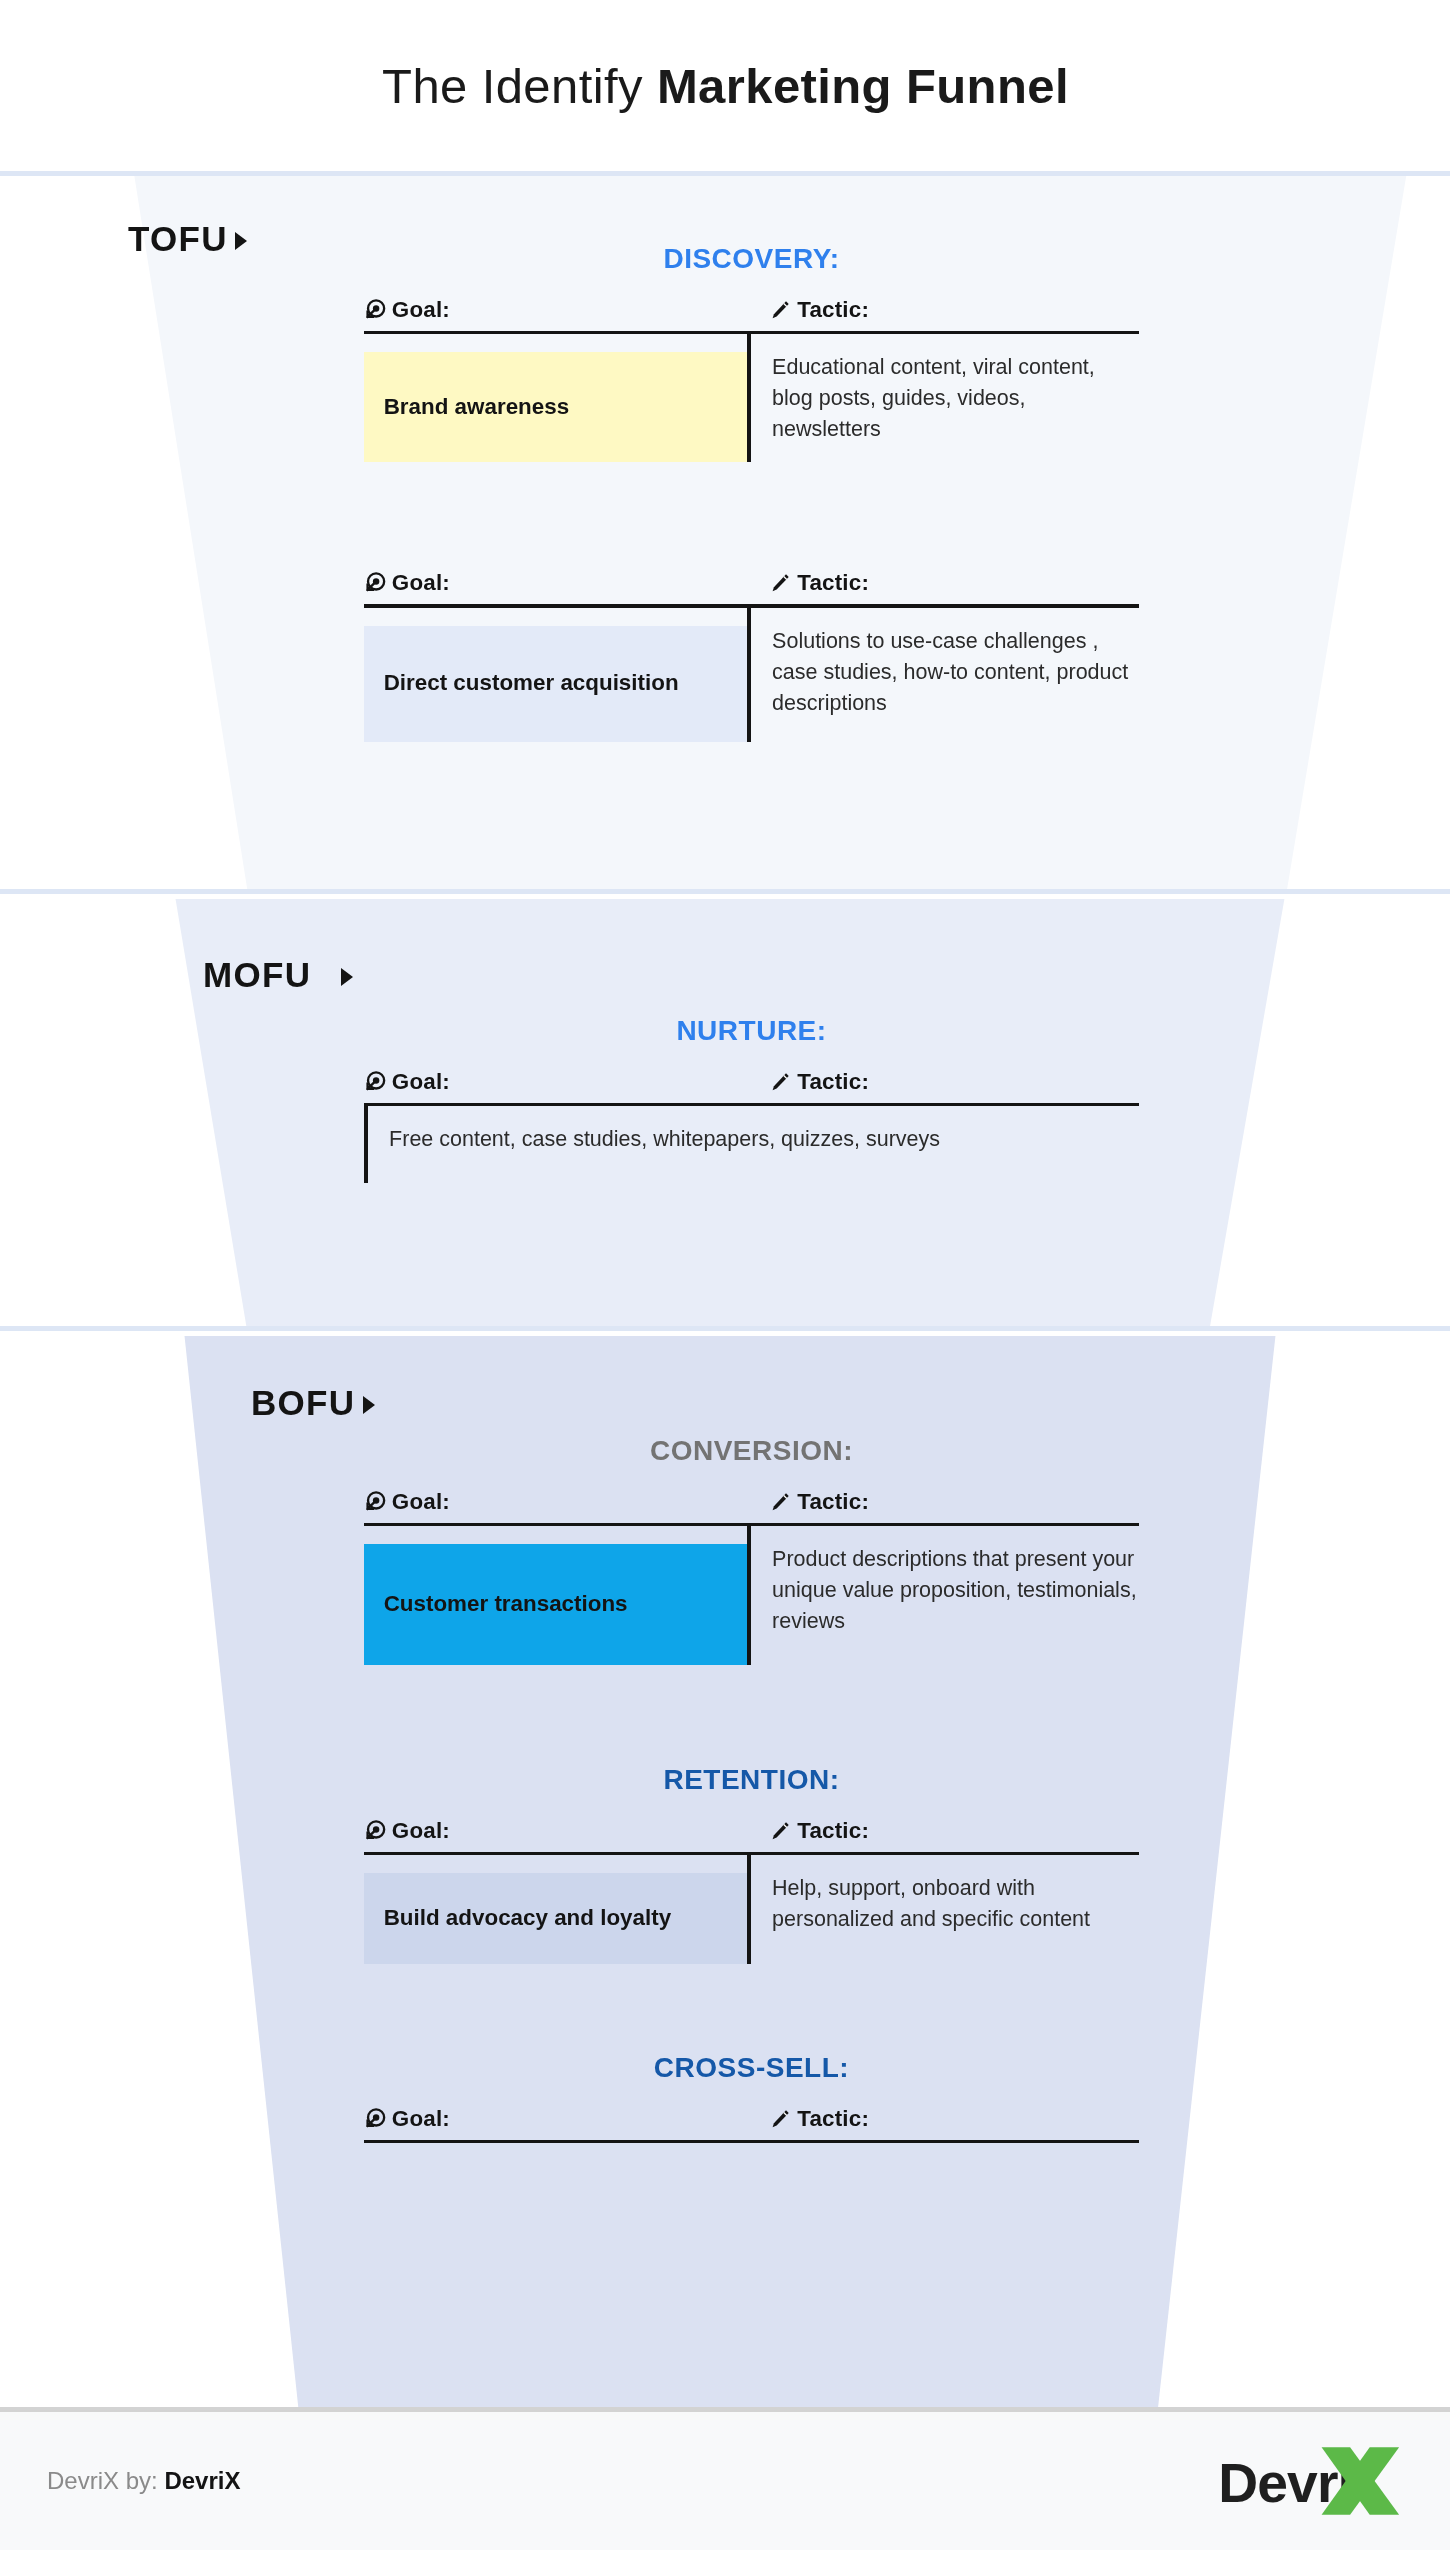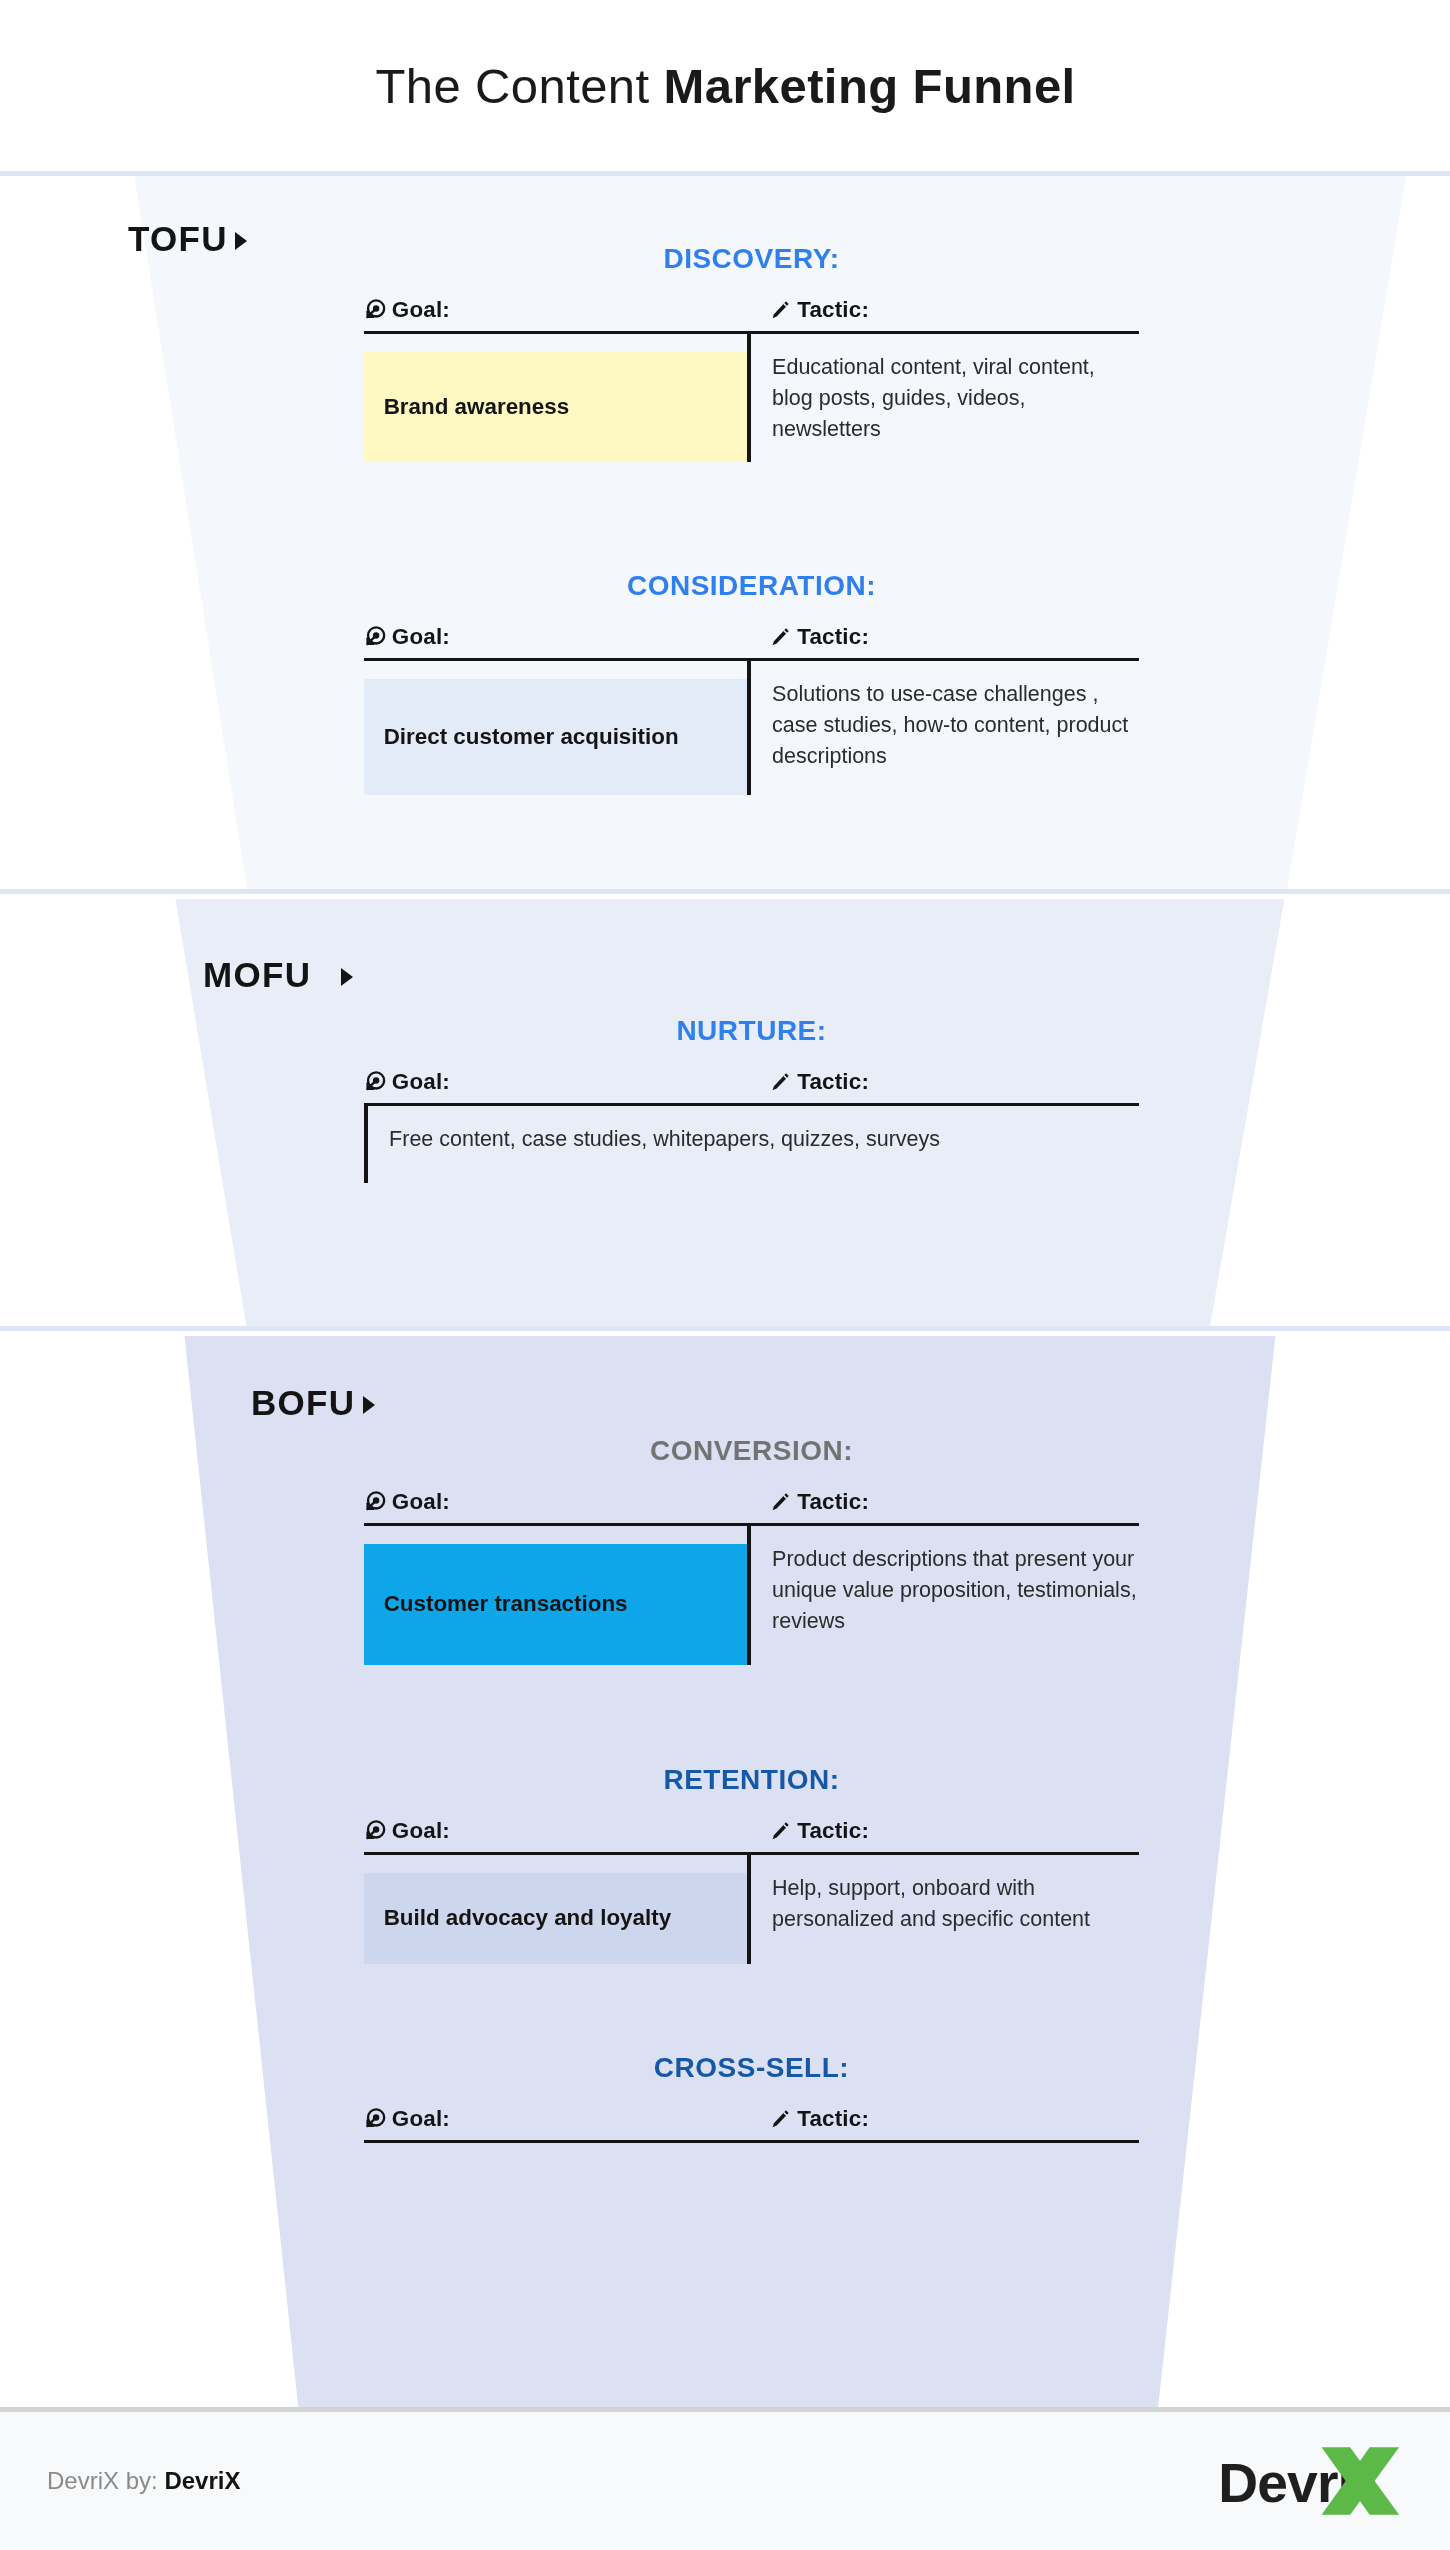--- a/index.html
+++ b/index.html
@@ -171,21 +171,21 @@
   .logo { display: flex; align-items: center; }
   .logo svg { display: block; }
 </style>
 </head>
 <body>
 
 <div class="page">
 
   <div class="header">
     <div class="header-title">
-      <span>The Content </span><span class="bold">Marketing Funnel</span>
+      <span>The Identify </span><span class="bold">Marketing Funnel</span>
     </div>
   </div>
 
   <div class="band divider-below" style="top:176px; height:718px;">
     <div class="trap">
       <svg viewBox="0 0 1620 802" preserveAspectRatio="none" aria-hidden="true">
         <polygon points="150,0 1570,0 1437,802 276,802" fill="#f4f7fb"></polygon>
       </svg>
     </div>
     <div class="band-inner">
@@ -223,21 +223,20 @@
             <span class="goal-text">Brand awareness</span>
           </div>
           <div class="vdiv"></div>
           <div class="tactic-cell">
             <span class="tactic-text">Educational content, viral content, blog posts, guides, videos, newsletters</span>
           </div>
         </div>
       </div>
 
       <div class="sub" style="top:394px;">
-        <div class="sub-heading" style="color:#2f80ed;">CONSIDERATION:</div>
         <div class="gt-row">
           <div class="gt-col-goal">
             <span class="icon">
               <svg viewBox="0 0 24 24">
                   <circle cx="13.5" cy="10.5" r="9" fill="none" stroke="#141414" stroke-width="2.6"></circle>
                   <circle cx="13.5" cy="10.5" r="3.6" fill="#141414"></circle>
                   <path d="M13.5 10.5 L4 20 M4 20 l0 -6 M4 20 l6 0" fill="none" stroke="#141414" stroke-width="2.6" stroke-linecap="square"></path>
                 </svg>
             </span>
             <span class="gt-label">Goal:</span>

